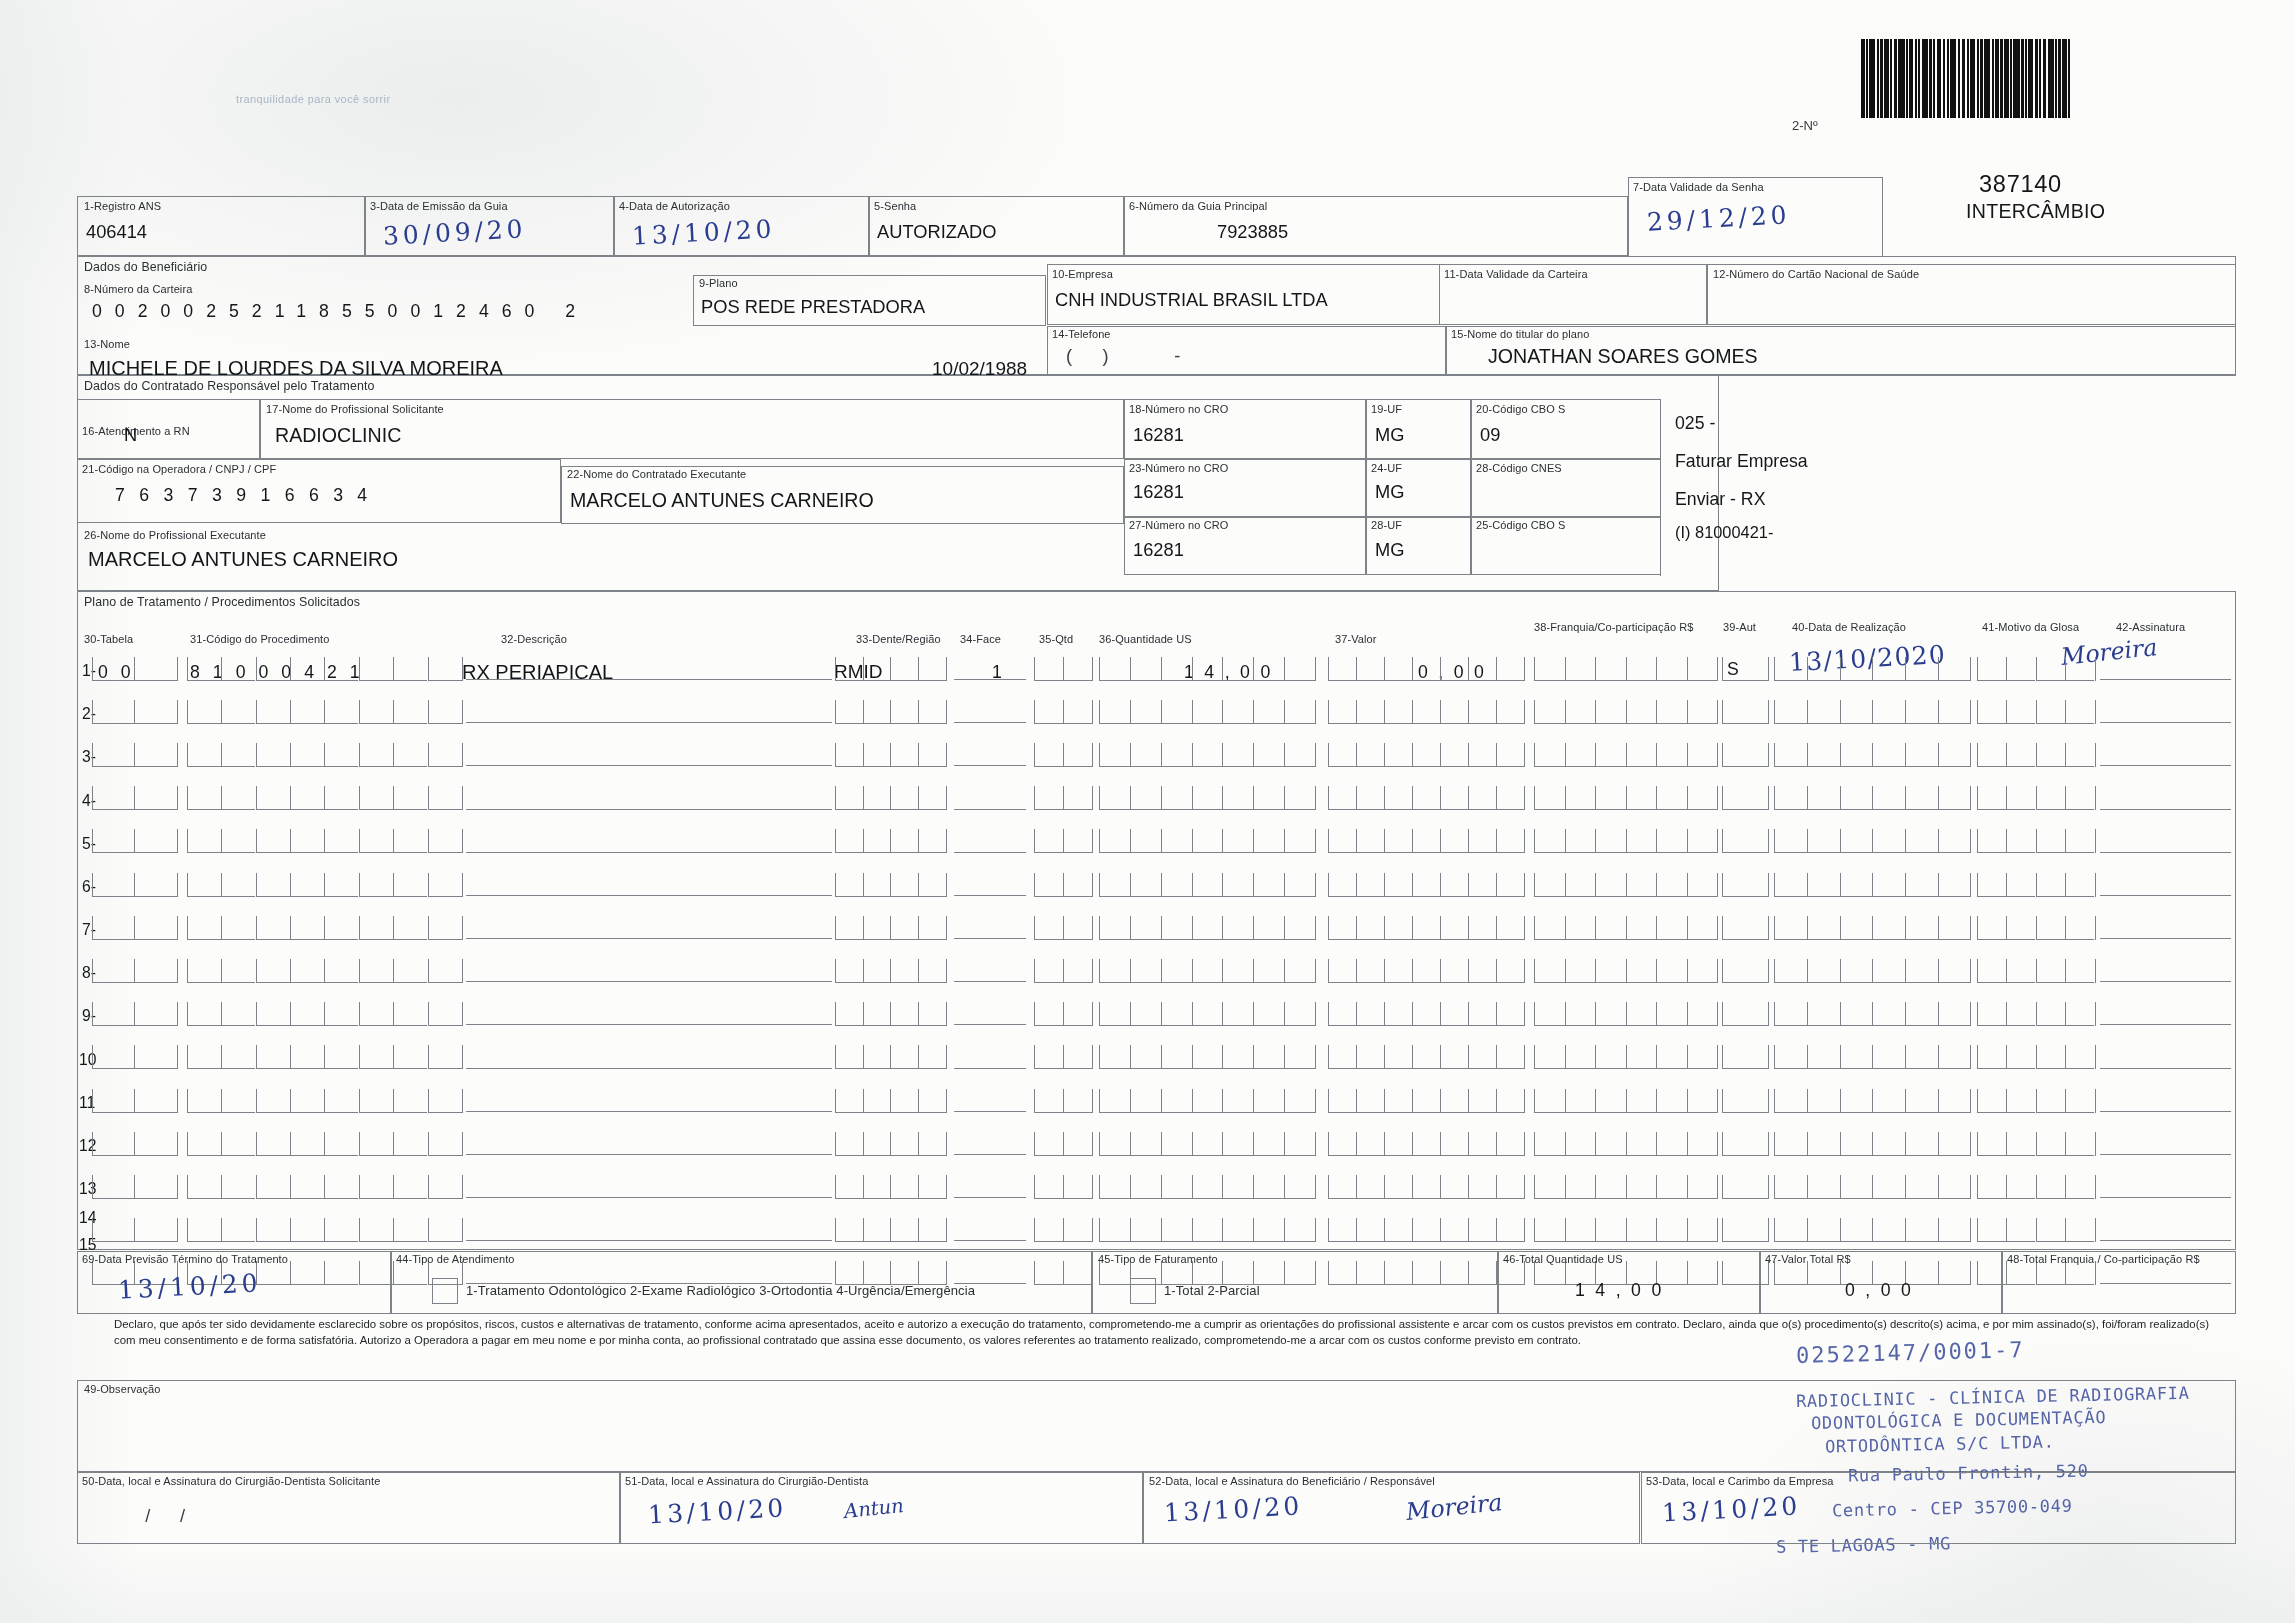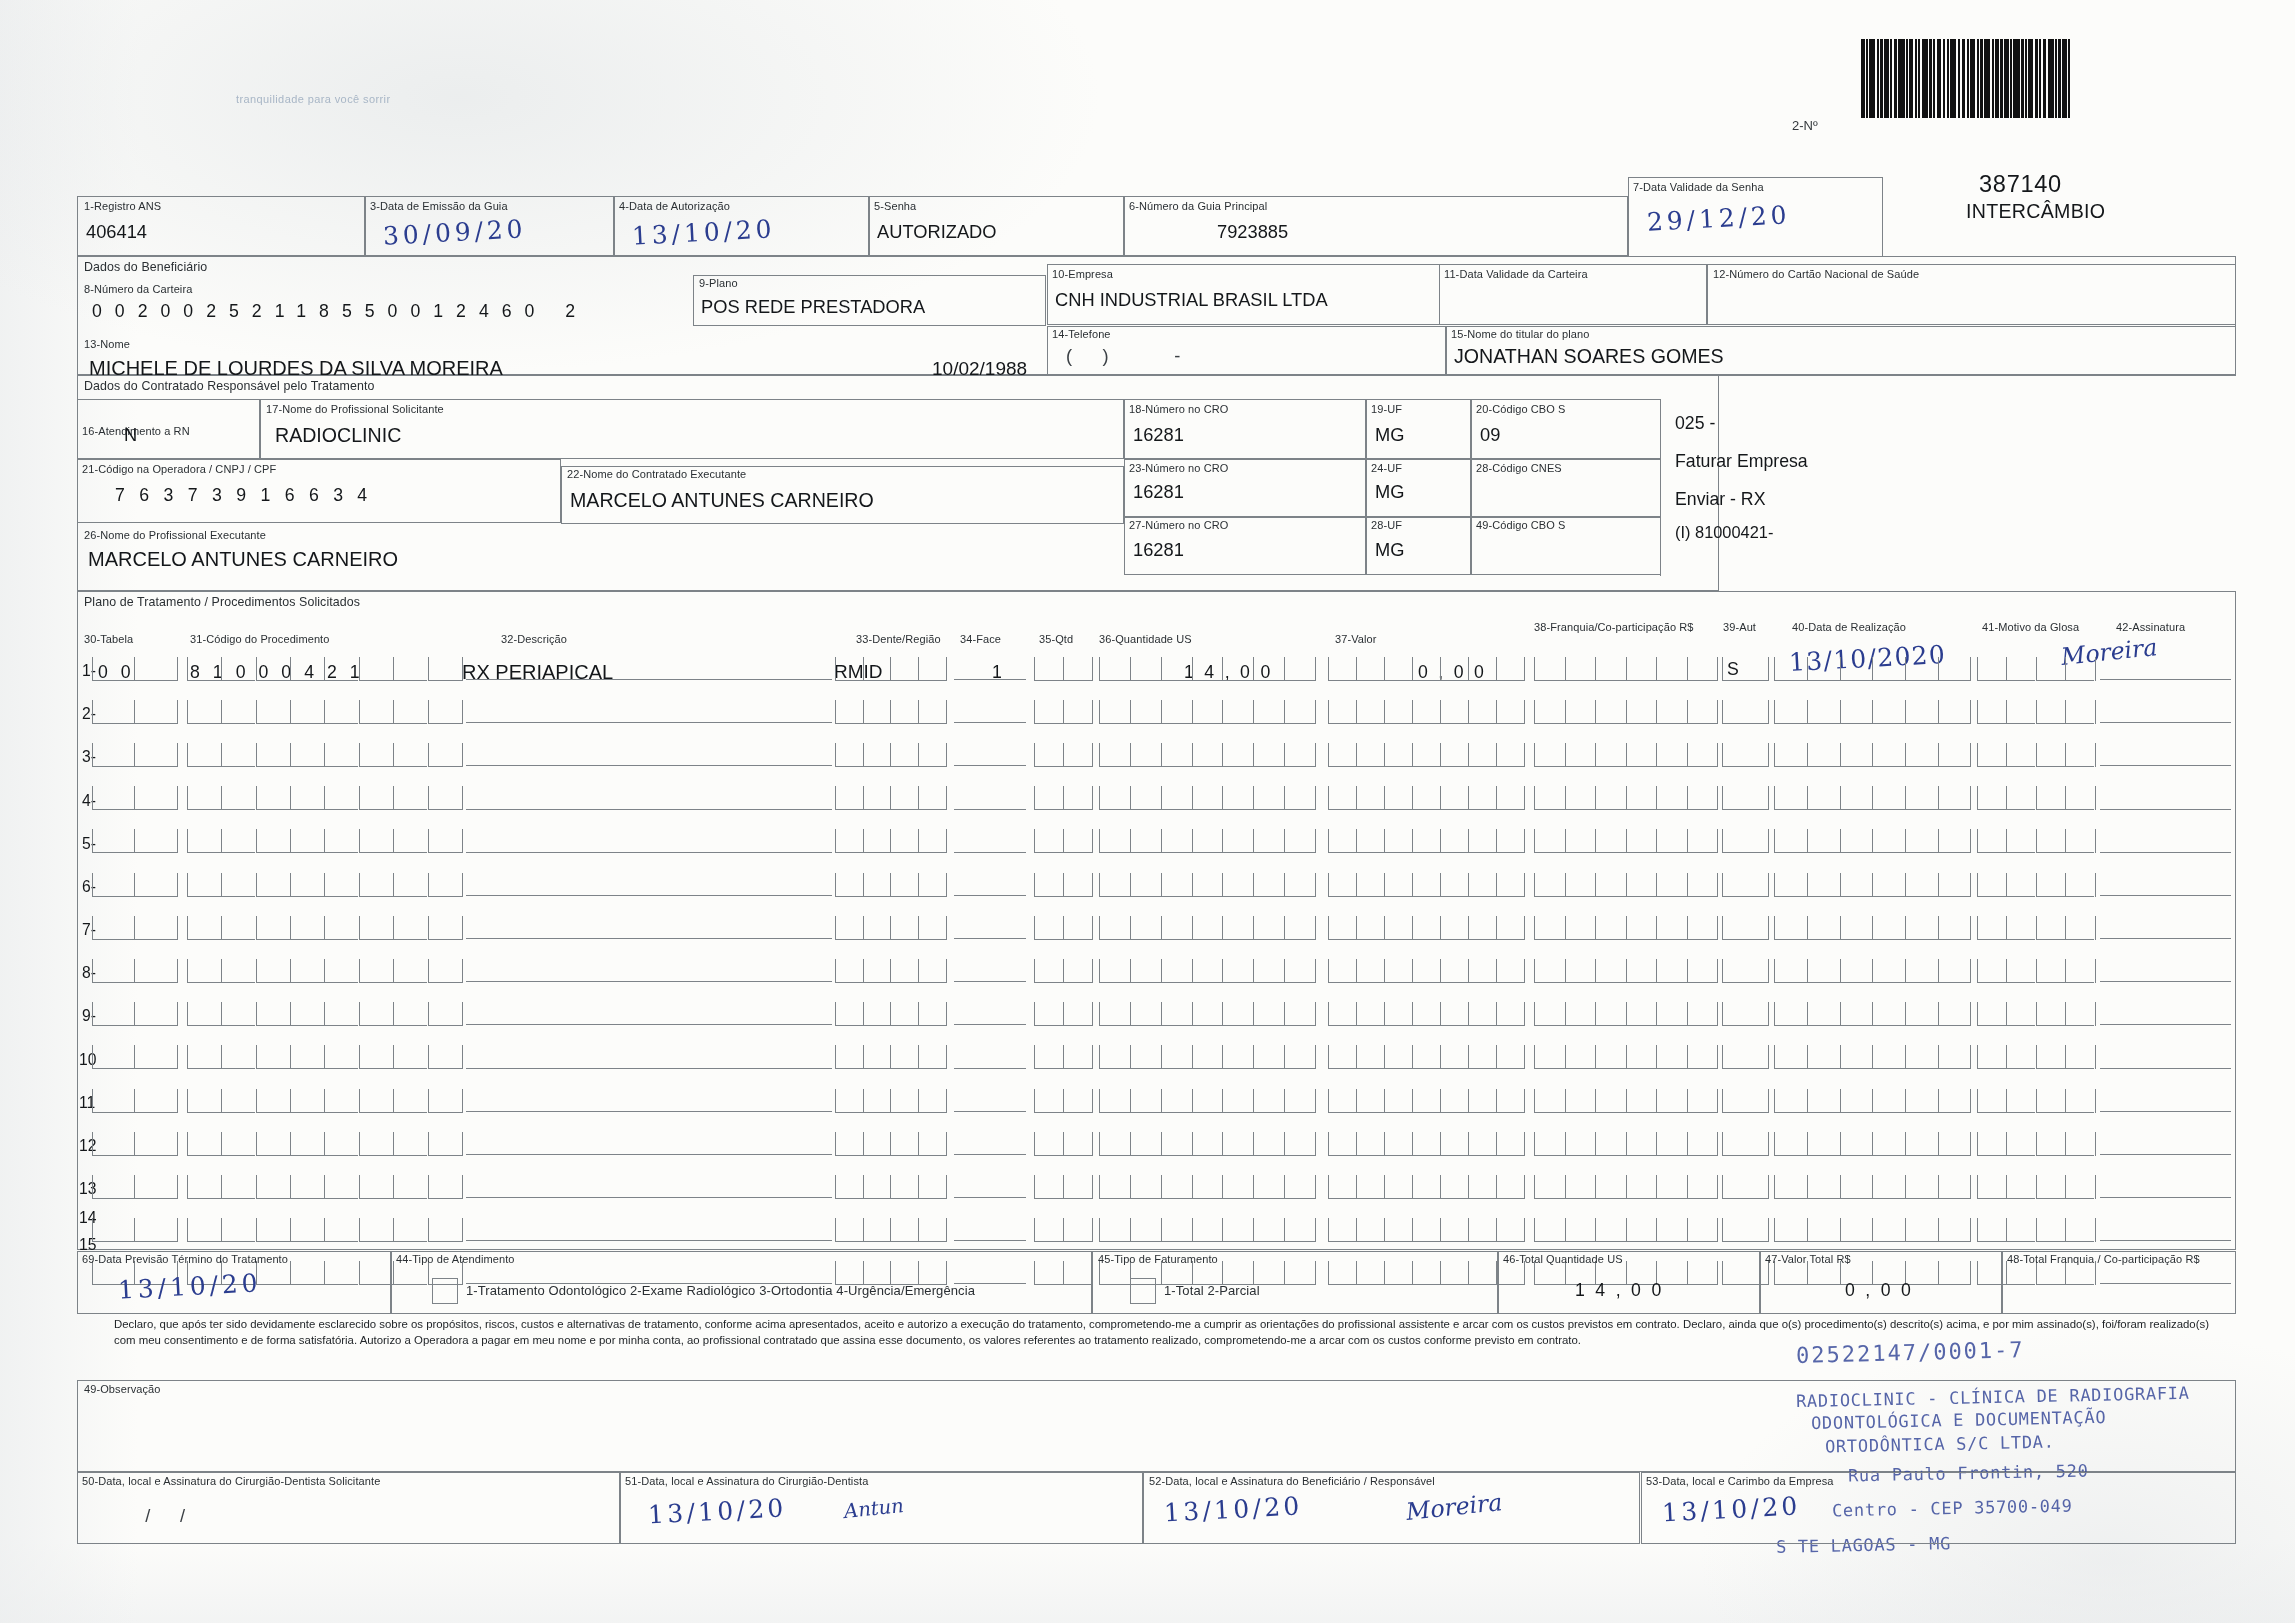--- a/index.html
+++ b/index.html
@@ -173,21 +173,21 @@
   <div class="lbl" style="left:84px;top:338px;">13-Nome</div>
   <div class="val" style="left:89px;top:357px;font-size:20px;">MICHELE DE LOURDES DA SILVA MOREIRA</div>
   <div class="val" style="left:932px;top:358px;font-size:19px;">10/02/1988</div>
 
   <div class="box" style="left:1047px;top:326px;width:399px;height:50px;"></div>
   <div class="lbl" style="left:1052px;top:328px;">14-Telefone</div>
   <div class="val" style="left:1066px;top:345px;font-size:18.3px;letter-spacing:2px;color:#3b4045">(&nbsp;&nbsp;&nbsp;&nbsp;)&nbsp;&nbsp;&nbsp;&nbsp;&nbsp;&nbsp;&nbsp;&nbsp;&nbsp;-</div>
 
   <div class="box" style="left:1446px;top:326px;width:790px;height:50px;"></div>
   <div class="lbl" style="left:1451px;top:328px;">15-Nome do titular do plano</div>
-  <div class="val" style="left:1454px;top:345px;font-size:19.6px;">JONATHAN SOARES GOMES</div>
+  <div class="val" style="left:1488px;top:345px;font-size:19.6px;">JONATHAN SOARES GOMES</div>
 
   <div class="box" style="left:77px;top:375px;width:1642px;height:216px;"></div>
   <div class="lbl" style="left:84px;top:379px;font-size:12.4px;">Dados do Contratado Responsável pelo Tratamento</div>
 
   <div class="box" style="left:77px;top:399px;width:183px;height:60px;"></div>
   <div class="lbl" style="left:82px;top:425px;">16-Atendimento a RN</div>
   <div class="val" style="left:124px;top:424px;">N</div>
 
   <div class="box" style="left:260px;top:399px;width:864px;height:60px;"></div>
   <div class="lbl" style="left:266px;top:403px;">17-Nome do Profissional Solicitante</div>
@@ -232,21 +232,21 @@
 
   <div class="box" style="left:1124px;top:517px;width:242px;height:58px;"></div>
   <div class="lbl" style="left:1129px;top:519px;">27-Número no CRO</div>
   <div class="val" style="left:1133px;top:539px;">16281</div>
 
   <div class="box" style="left:1366px;top:517px;width:105px;height:58px;"></div>
   <div class="lbl" style="left:1371px;top:519px;">28-UF</div>
   <div class="val" style="left:1375px;top:539px;">MG</div>
 
   <div class="box" style="left:1471px;top:517px;width:190px;height:58px;"></div>
-  <div class="lbl" style="left:1476px;top:519px;">49-Código CBO S</div>
+  <div class="lbl" style="left:1476px;top:519px;">25-Código CBO S</div>
 
   <div class="lbl" style="left:84px;top:529px;">26-Nome do Profissional Executante</div>
   <div class="val" style="left:88px;top:548px;font-size:20px;">MARCELO ANTUNES CARNEIRO</div>
 
   <div class="box" style="left:77px;top:591px;width:2159px;height:659px;"></div>
   <div class="lbl" style="left:84px;top:595px;font-size:12.4px;">Plano de Tratamento / Procedimentos Solicitados</div>
 
   <div class="lbl" style="left:84px;top:633px;">30-Tabela</div>
   <div class="lbl" style="left:190px;top:633px;">31-Código do Procedimento</div>
   <div class="lbl" style="left:501px;top:633px;">32-Descrição</div>

